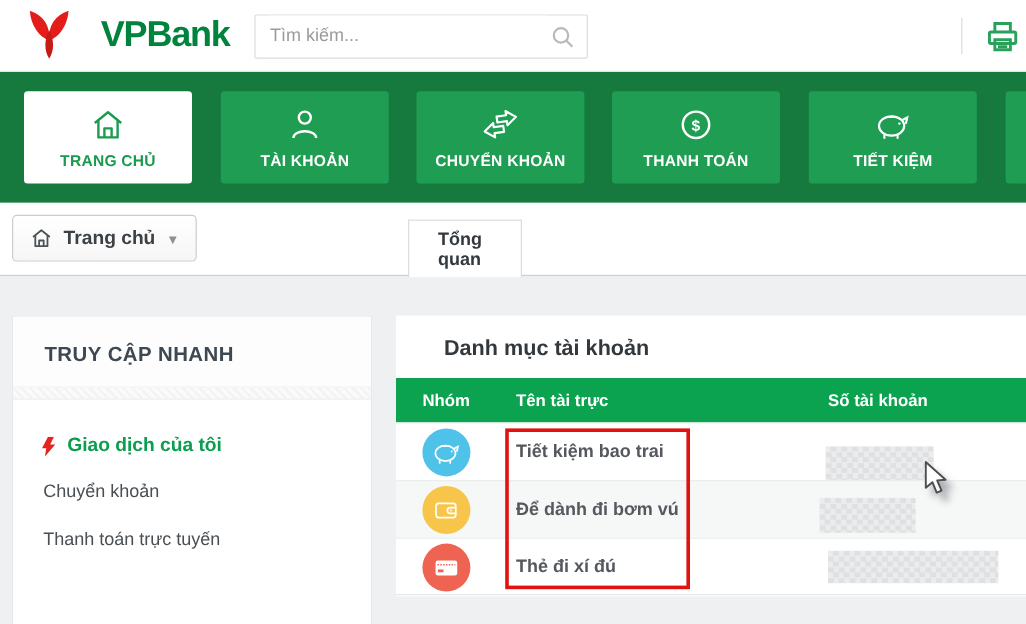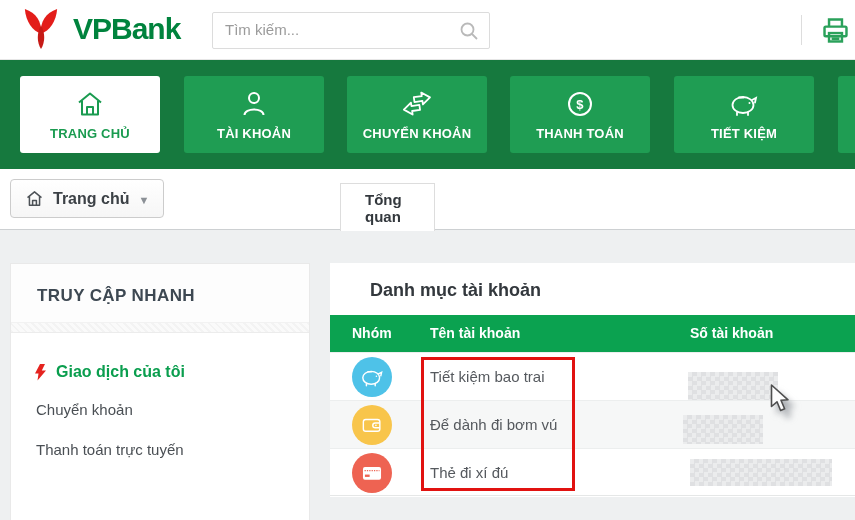--- a/index.html
+++ b/index.html
@@ -7,21 +7,21 @@
   #stage {
     position:relative; width:855px; height:520px; overflow:hidden;
     background:#eef0f1;
   }
 
   
   .header {
     position:absolute; left:0; top:0; width:855px; height:60px;
     background:#ffffff; border-bottom:1px solid #e6e6e6;
   }
-  .logo { position:absolute; left:22px; top:8px; display:flex; align-items:center; gap:13px; }
+  .logo { position:absolute; left:22px; top:8px; display:flex; align-items:center; gap:24px; }
   .logo-text { font-size:30px; font-weight:bold; color:#00833d; letter-spacing:-1px; }
   .search-box {
     position:absolute; left:212px; top:12px; width:278px; height:37px;
     border:1px solid #dcdcdc; border-radius:2px; background:#fff;
   }
   .search-box input {
     border:none; outline:none; width:230px; height:33px; margin-left:12px;
     font-size:15px; color:#555; font-family:"Liberation Sans",sans-serif;
   }
   .search-box input::placeholder { color:#9b9b9b; }
@@ -94,21 +94,21 @@
   
   .main-card {
     position:absolute; left:330px; top:33px; width:525px; height:234px; background:#fff;
   }
   .main-title { padding:17px 0 0 40px; font-size:18px; font-weight:bold; color:#33383d; }
   .thead {
     position:absolute; left:0; top:52px; width:525px; height:37px; background:#0ba250;
   }
   .th { position:absolute; top:0; line-height:37px; font-size:14px; font-weight:bold; color:#fff; }
   .th.c1 { left:22px; } .th.c2 { left:100px; } .th.c3 { left:360px; }
-  .trow { position:absolute; left:0; width:525px; height:48px; border-top:1px solid #eceeee; }
+  .trow { position:absolute; left:0; width:525px; height:48px; border-top:1px solid #eceeee;font-weight:bold; }
   .trow.r1 { top:89px; } .trow.r2 { top:137px; background:#f6f7f7; } .trow.r3 { top:185px; border-bottom:1px solid #e5e7e7; }
   .rowicon {
     position:absolute; left:22px; top:4px; width:40px; height:40px; border-radius:50%;
     display:flex; align-items:center; justify-content:center;
   }
   .rowicon.blue { background:#4ec2e8; } .rowicon.yellow { background:#f8c54b; } .rowicon.red { background:#ee6352; }
   .rowname { position:absolute; left:100px; top:0; line-height:48px; font-size:15px; color:#55595e; }
   .redact {
     position:absolute;
     background:repeating-conic-gradient(#dfe0e2 0% 25%, #ebeced 0% 50%);
@@ -244,21 +244,21 @@
       <div class="side-link" style="top:177px">
         <span>Thanh toán trực tuyến</span>
       </div>
     </div>
 
     <div class="main-card">
       <div class="main-title">Danh mục tài khoản</div>
 
       <div class="thead">
         <span class="th c1">Nhóm</span>
-        <span class="th c2">Tên tài khoản</span>
+        <span class="th c2">Tên tài trực</span>
         <span class="th c3">Số tài khoản</span>
       </div>
 
       <div class="trow r1">
         <div class="rowicon blue">
           <svg width="26" height="24" viewBox="0 0 32 30" fill="none" stroke="#fff" stroke-width="1.8" stroke-linecap="round">
             <ellipse cx="15" cy="16" rx="10.5" ry="8"></ellipse>
             <path d="M24 11 l4 -2 l-1 4.5"></path>
             <line x1="11" y1="8.5" x2="15.5" y2="8.5"></line>
             <circle cx="21.5" cy="14" r="1" fill="#fff" stroke="none"></circle>

